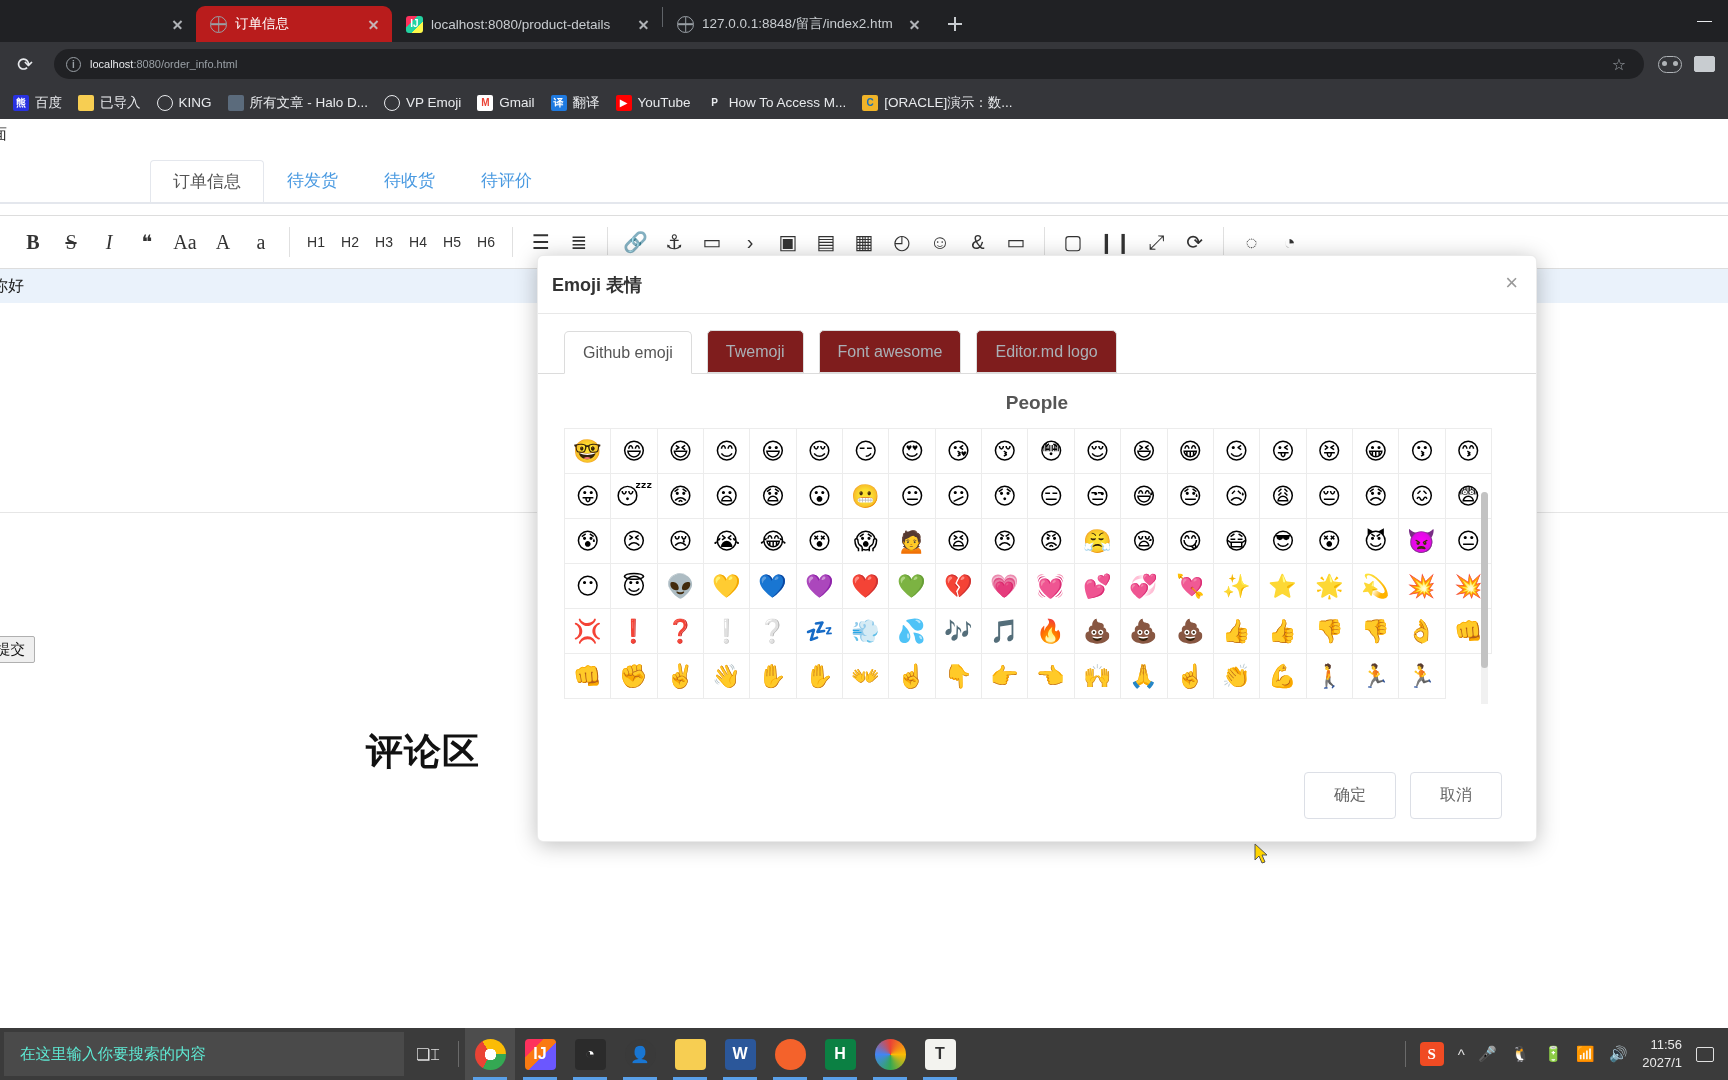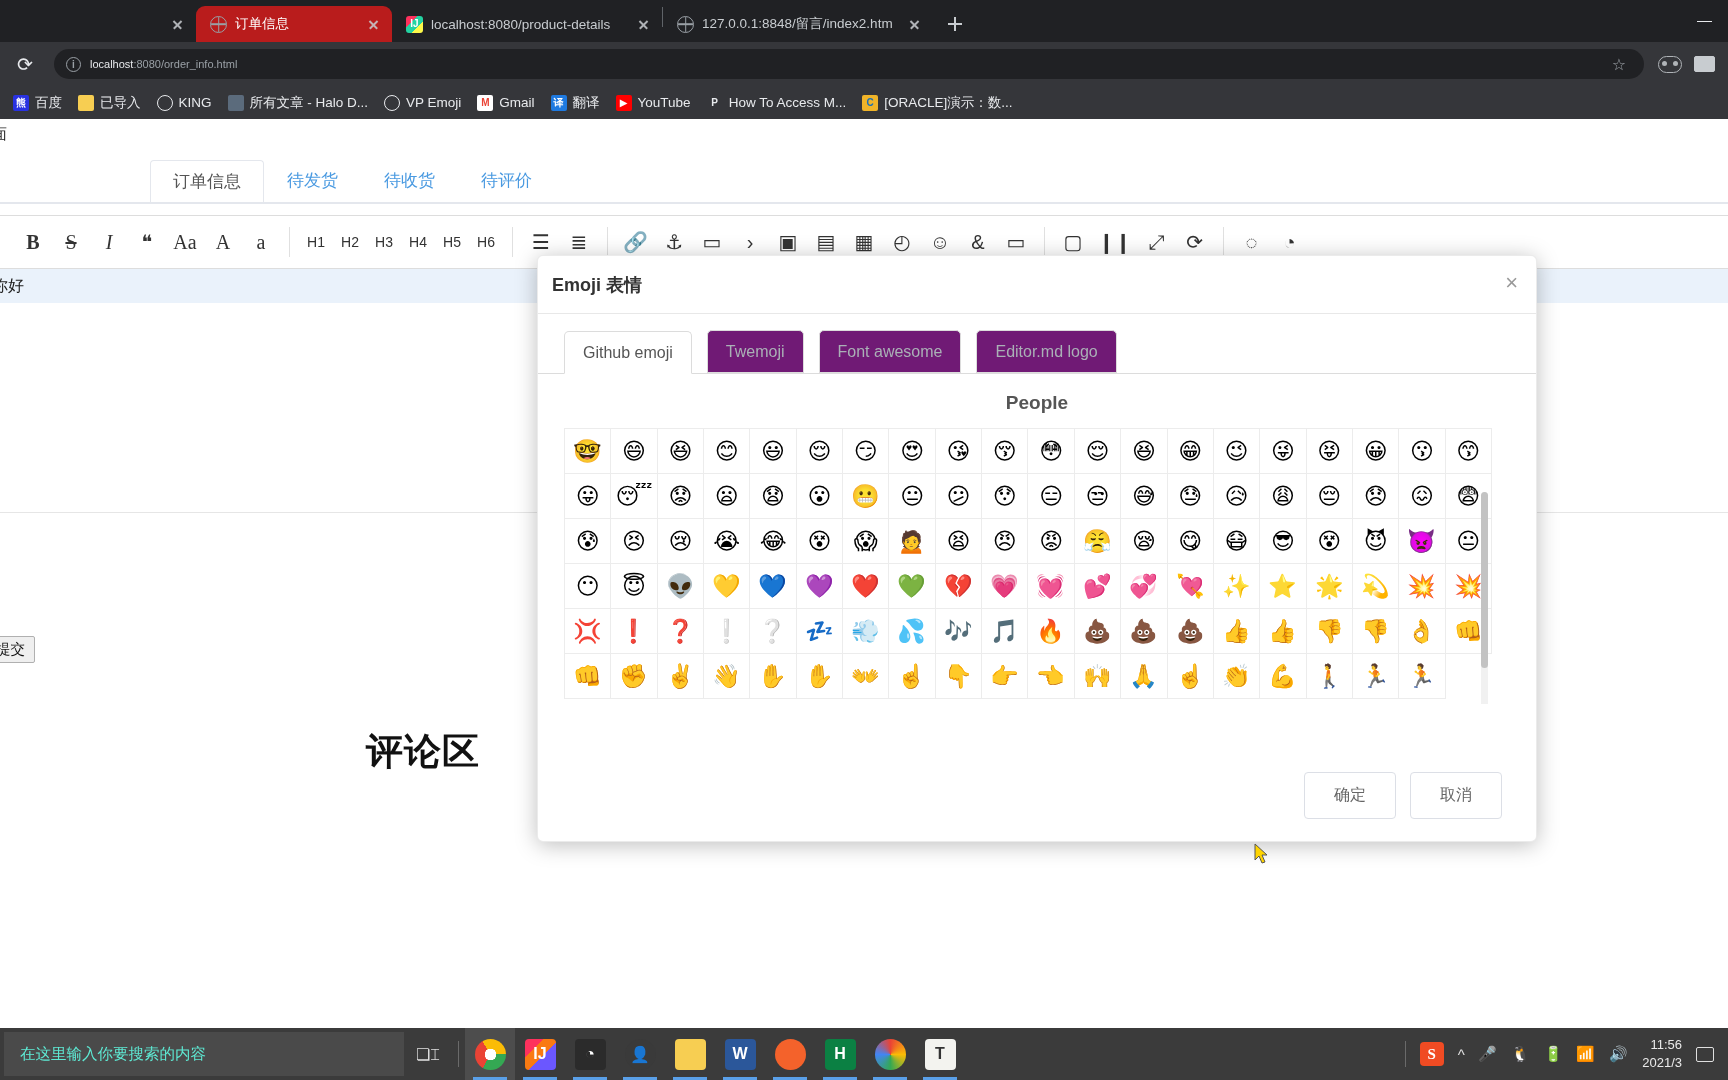--- a/index.html
+++ b/index.html
@@ -238,21 +238,21 @@
     font-size: 22px; color: #999; line-height: 1;
   }
 
   #modal-tabs {
     display: flex; padding: 16px 26px 0 26px;
     border-bottom: 1px solid #dcdcdc; gap: 16px;
     position: relative; align-items: flex-end;
   }
   .mtab {
     padding: 11px 18px; font-size: 16px; color: #aab0b6;
-    background: #701a75; border: 1px solid #dcdcdc;
+    background: #7f1d1d; border: 1px solid #dcdcdc;
     border-radius: 5px 5px 0 0; margin-right: -1px; line-height: 1.2;
   }
   .mtab.active {
     color: #555; background: #fff; border-bottom-color: #fff;
     position: relative; margin-bottom: -1px; z-index: 2;
   }
 
   #emoji-scroll {
     position: relative; height: 330px; margin: 0 26px;
     overflow: hidden; border-bottom: 0;
@@ -717,17 +717,17 @@
     <div id="tray-divider"></div>
     <div class="tray-s">S</div>
     <div class="tray-ico">^</div>
     <div class="tray-ico">🎤</div>
     <div class="tray-ico">🐧</div>
     <div class="tray-ico">🔋</div>
     <div class="tray-ico">📶</div>
     <div class="tray-ico">🔊</div>
     <div id="tray-clock">
       <span>11:56</span>
-      <span>2021/3</span>
+      <span>2027/1</span>
     </div>
     <div id="tray-notif"></div>
   </div>
 </div>
 
 </body></html>

